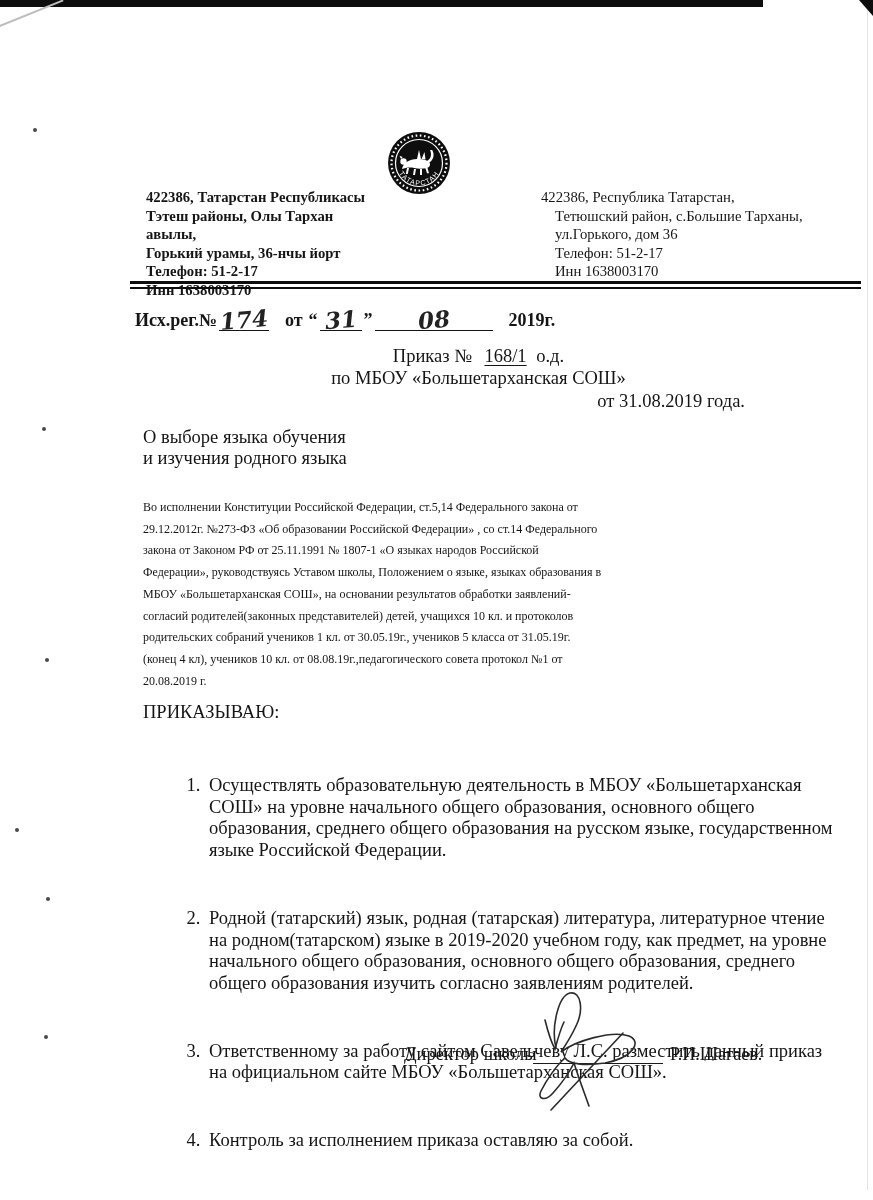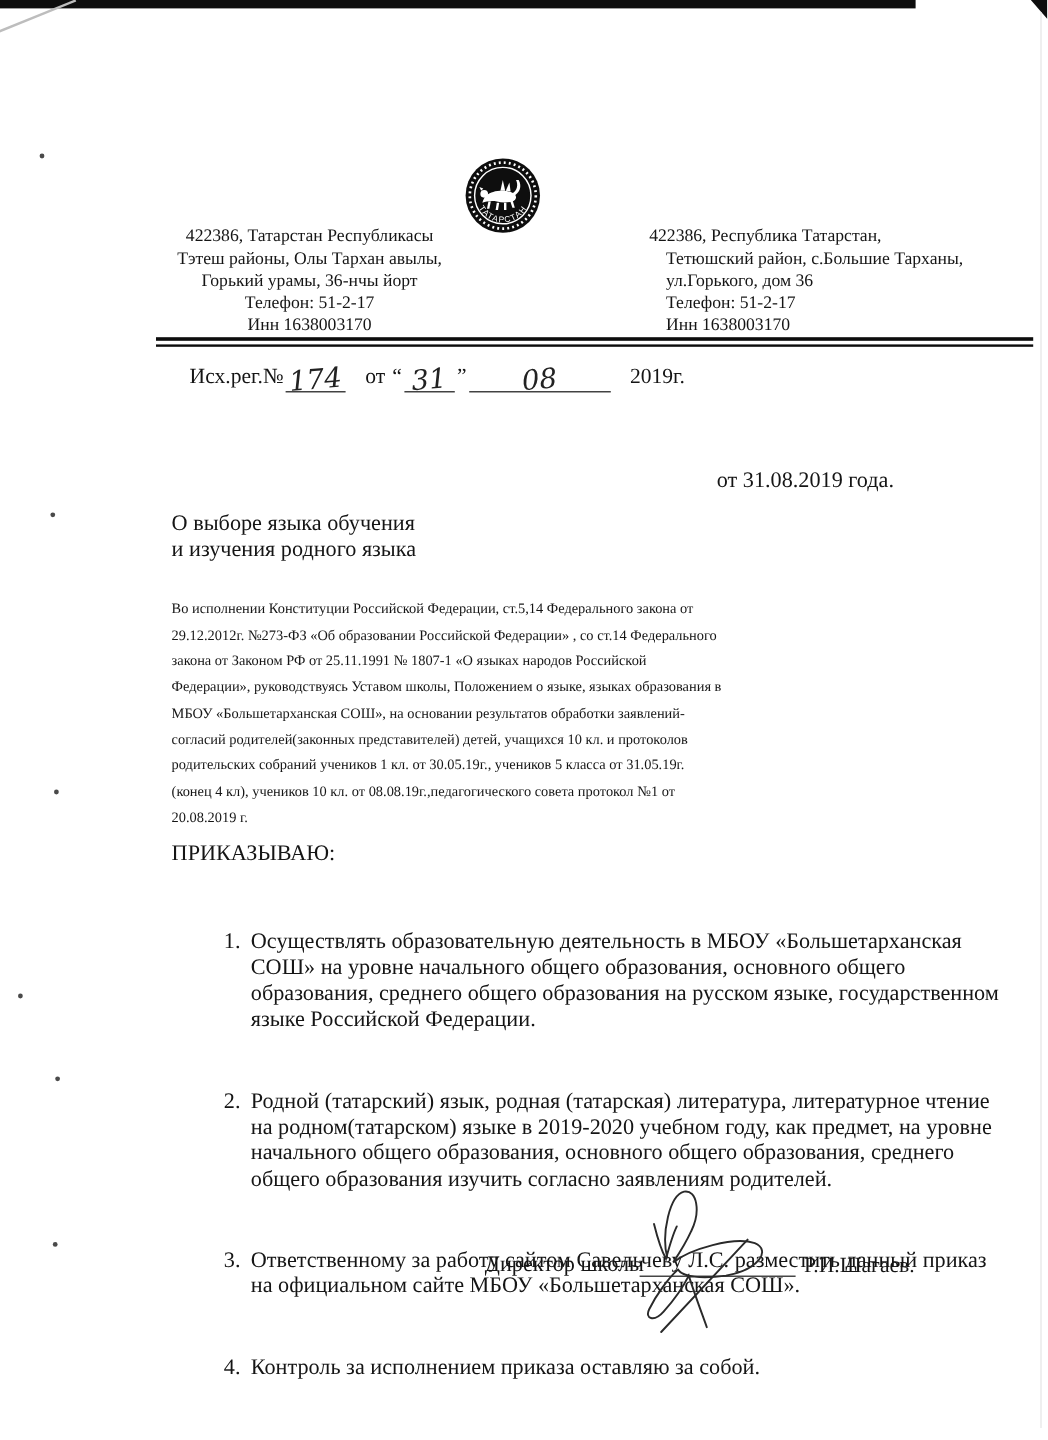--- a/index.html
+++ b/index.html
@@ -9,26 +9,26 @@
   
   .top-band{left:0;top:0;width:763px;height:7px;background:#0d0d0d;}
   .corner-tr{right:0;top:0;width:14px;height:16px;background:#0d0d0d;
              clip-path:polygon(100% 0,0 0,100% 100%);}
   .corner-diag{left:-12px;top:14px;width:78px;height:2px;background:#bdbdbd;transform:rotate(-22deg);}
   .edge-right{right:5px;top:10px;width:1px;height:1180px;background:#e4e4e4;}
   .sp{position:absolute;width:4px;height:4px;background:#4a4a4a;border-radius:50%;}
   
   .logo{left:387px;top:131px;width:64px;height:64px;}
   .addr{font-size:14.7px;line-height:18.6px;white-space:pre-line;}
-  .addr-left{left:146px;top:188px;width:224px;text-align:center;}
+  .addr-left{left:146px;top:188px;width:224px;font-weight:bold;}
   .addr-right{left:541px;top:188px;width:272px;padding-left:14px;text-indent:-14px;}
   .rule{left:130px;top:281px;width:731px;height:3px;
         border-top:3.5px solid #0c0c0c;border-bottom:2.2px solid #0c0c0c;}
   
-  .reg-line{left:158px;top:303px;font-size:18px;display:flex;align-items:flex-start;height:28px;}
+  .reg-line{left:135px;top:303px;font-size:18px;display:flex;align-items:flex-end;height:28px;font-weight:bold;}
   .slot{display:inline-block;border-bottom:1.8px solid #151515;text-align:center;}
   .slot-num{width:50px;margin-left:2px;}
   .slot-day{width:42px;}
   .slot-month{width:118px;}
   .hw{font-family:"DejaVu Serif",serif;font-style:italic;font-size:23px;line-height:1;
       display:inline-block;transform:rotate(-5deg);position:relative;top:3px;color:#222;}
   .reg-ot{margin:0 4px 0 16px;}
   .reg-q{margin:0 2px;}
   .reg-year{margin-left:16px;}
   
@@ -107,20 +107,26 @@
   <span class="slot slot-num"><span class="hw">174</span></span>
   <span class="reg-ot">от</span>
   <span class="reg-q">“</span>
   <span class="slot slot-day"><span class="hw">31</span></span>
   <span class="reg-q">”</span>
   <span class="slot slot-month"><span class="hw">08</span></span>
   <span class="reg-year">2019г.</span>
 </div>
 
 <div class="abs title-block">
+  <div>
+    <span>Приказ №</span>
+    <span class="title-num">168/1</span>
+    <span>о.д.</span>
+  </div>
+  <div>по МБОУ «Большетарханская СОШ»</div>
 </div>
 <div class="abs date-line">от 31.08.2019 года.</div>
 
 <div class="abs subject">О выборе языка обучения
 и изучения родного языка</div>
 
 <div class="abs preamble">Во исполнении Конституции Российской Федерации, ст.5,14 Федерального закона от
 29.12.2012г. №273-ФЗ «Об образовании Российской Федерации» , со ст.14 Федерального
 закона от Законом РФ от 25.11.1991 № 1807-1 «О языках народов Российской
 Федерации», руководствуясь Уставом школы, Положением о языке, языках образования в

